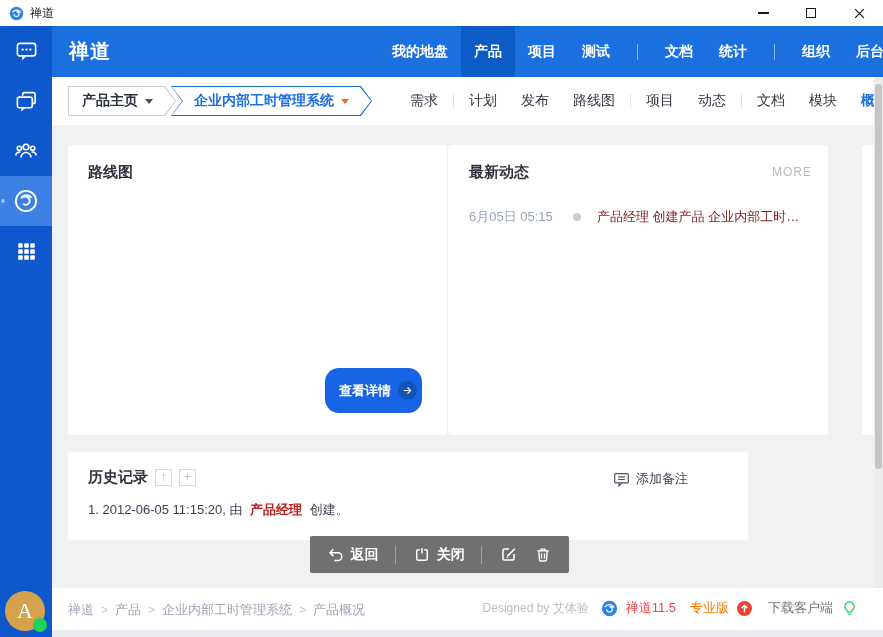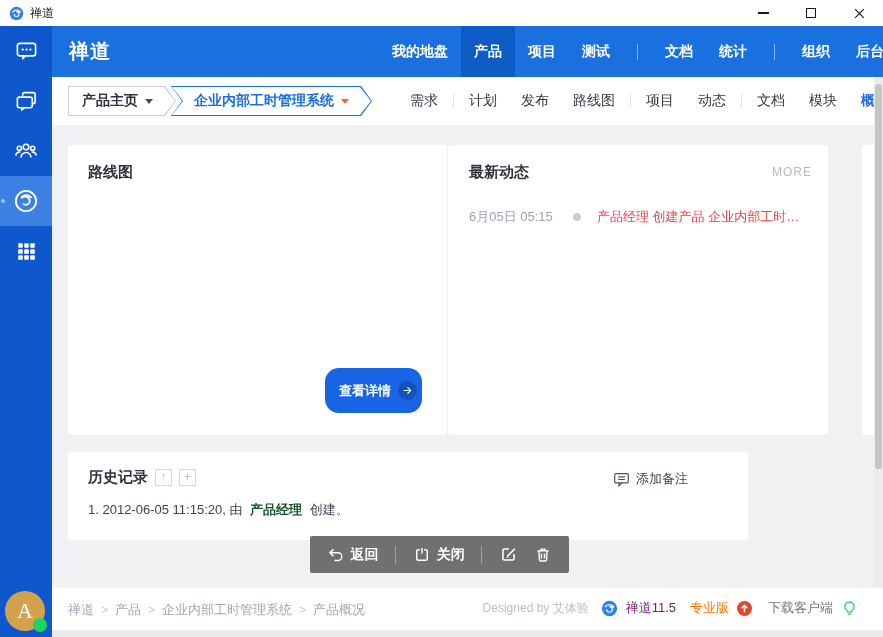--- a/index.html
+++ b/index.html
@@ -71,47 +71,47 @@
   .detail-arrow { width:19px; height:19px; border-radius:50%; background:rgba(0,0,0,.18);
     display:flex; align-items:center; justify-content:center; }
 
   .card-activity { left:396px; top:20px; width:380px; height:290px; padding:18px 16px 18px 21px; }
   .activity-head { display:flex; align-items:flex-start; justify-content:space-between; }
   .more-link { font-size:12px; color:#b5bac3; letter-spacing:1px; margin-top:2px; cursor:pointer; }
   .activity-row { display:flex; align-items:center; margin-top:26px; font-size:13px; }
   .activity-time { color:#9aa3b5; width:96px; }
   .activity-dot { width:8px; height:8px; border-radius:50%; background:#c8ccd4; margin:0 16px 0 8px;
     flex:0 0 auto; }
-  .activity-text { color:#ef4444; white-space:nowrap; overflow:hidden; }
+  .activity-text { color:#7f1d1d; white-space:nowrap; overflow:hidden; }
 
   .card-peek { left:810px; top:20px; width:70px; height:290px; }
 
   .card-history { left:16px; top:327px; width:680px; height:88px; padding:16px 20px; }
   .history-head { display:flex; align-items:center; gap:7px; }
   .mini-btn { width:17px; height:17px; border:1px solid #d4d7dd; color:#b8bcc4; font-size:12px;
     line-height:15px; text-align:center; cursor:pointer; background:#fff; }
   .history-entry { margin-top:14px; font-size:13px; color:#3c4353; }
-  .history-entry .actor { font-weight:bold; color:#14532d; margin:0 4px; }
+  .history-entry .actor { font-weight:bold; color:#b91c1c; margin:0 4px; }
   .add-note { position:absolute; right:60px; top:18px; display:flex; align-items:center; gap:6px;
     font-size:13px; color:#3e4554; cursor:pointer; }
 
   
   .toolbar { position:absolute; left:258px; top:411px; width:259px; height:37px; background:rgba(104,104,104,.95);
     border-radius:2px; display:flex; align-items:center; justify-content:space-evenly; color:#fff; }
   .tool-item { display:flex; align-items:center; gap:6px; font-size:14px; font-weight:bold; cursor:pointer; }
   .tool-divider { width:1px; height:18px; background:rgba(255,255,255,.35); }
 
   
   .footer { position:absolute; left:52px; top:588px; width:831px; height:42px; background:#fff; }
   .foot-crumbs { position:absolute; left:16px; top:13px; display:flex; align-items:center; gap:7px;
     font-size:13px; color:#a0a6b5; }
   .foot-sep { color:#c3c8d4; font-size:12px; }
   .foot-right { position:absolute; right:25px; top:11px; display:flex; align-items:center; gap:8px; }
   .designed-by { font-size:12px; color:#b9bec9; margin-right:4px; }
-  .version { font-size:13px; color:#701a75; }
+  .version { font-size:13px; color:#ef4444; }
   .edition { font-size:13px; color:#ff7800; margin-left:6px; }
   .download { font-size:13px; color:#737373; margin-left:8px; cursor:pointer; }
   .bottom-strip { position:absolute; left:52px; top:630px; width:831px; height:7px; background:#e9ebee; }
 
   
   .scrollbar { position:absolute; left:874px; top:77px; width:9px; height:511px; background:#ececec; z-index:10; }
   .scroll-thumb { position:absolute; left:1px; top:7px; width:7px; height:385px; background:#c5c5c5;
     border-radius:3px; }
 
   svg { display:block; }

